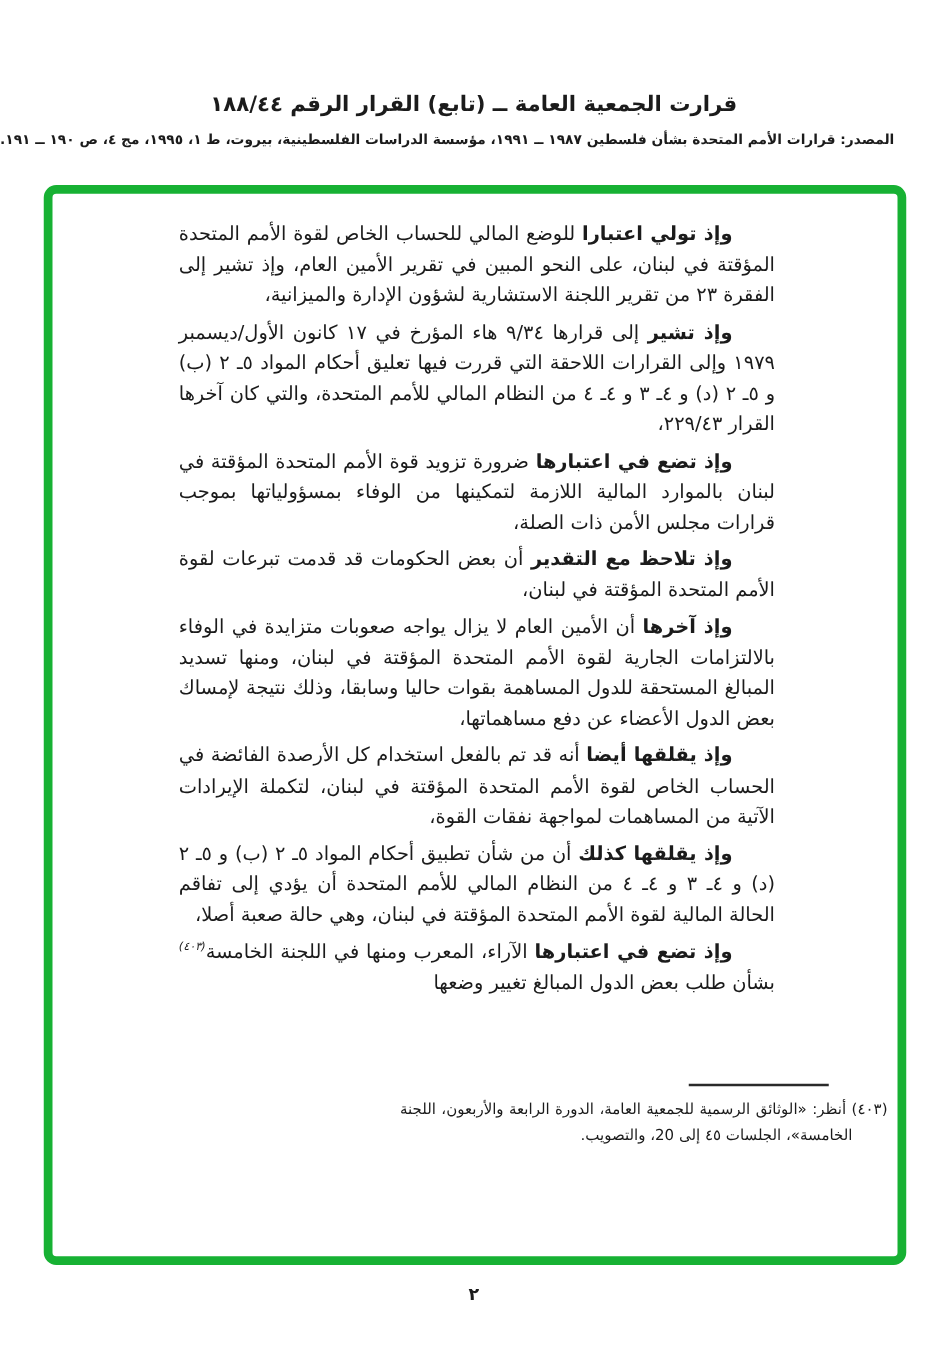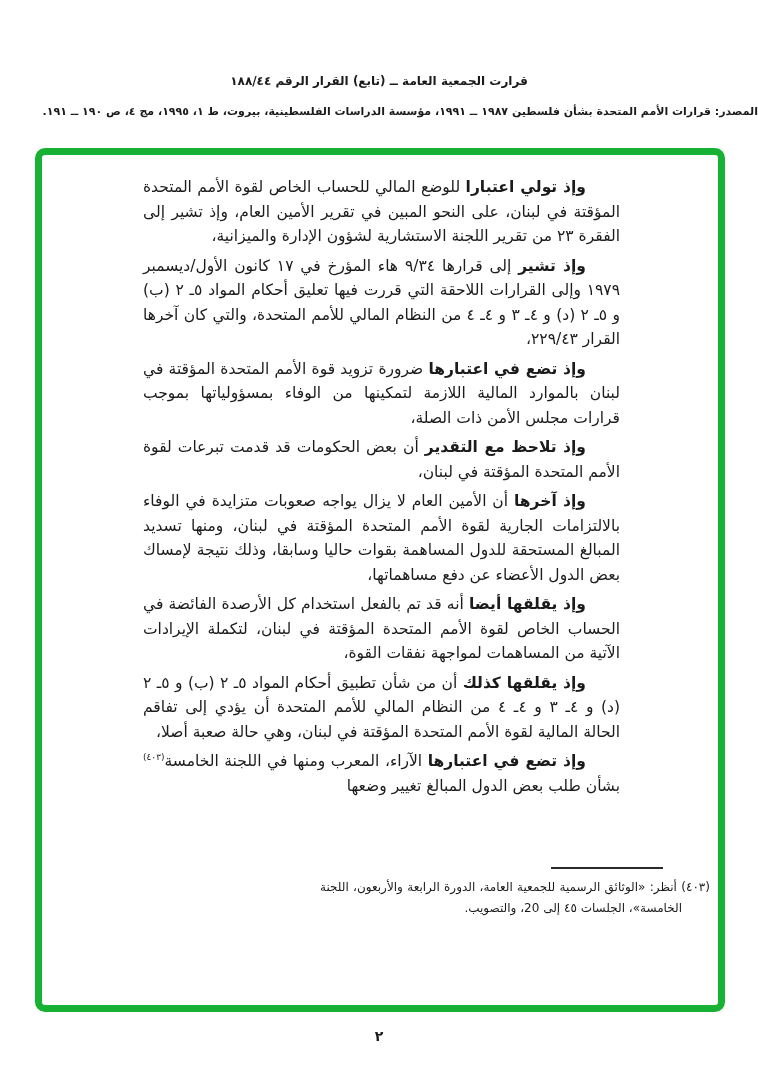--- a/index.html
+++ b/index.html
@@ -5,42 +5,42 @@
   html,body{margin:0;padding:0;}
   body{
     width:758px;height:1078px;position:relative;
     background:#ffffff;color:#1b1b1b;
     font-family:"DejaVu Sans",sans-serif;
     overflow:hidden;
   }
   .doc-title{
     position:absolute;top:74px;left:0;width:758px;
     text-align:center;direction:rtl;
-    font-size:12px;font-weight:bold;letter-spacing:0;
+    font-size:17px;font-weight:bold;letter-spacing:0;
   }
   .doc-source{
     position:absolute;top:105px;left:0;width:758px;
-    text-align:right;direction:rtl;
+    text-align:left;direction:rtl;
     font-size:11px;font-weight:bold;white-space:nowrap;
   }
   .green-box{
     position:absolute;left:35px;top:148px;
     width:690px;height:864px;box-sizing:border-box;
     border:7px solid var(--accent,#17b133);
     border-radius:10px;
     background:#ffffff;
   }
   .content{
     position:absolute;top:20px;right:98px;left:101px;
     direction:rtl;text-align:justify;
     font-size:15.5px;line-height:24.5px;
   }
   .content p{margin:0 0 5px 0;text-indent:34px;}
   .lead{font-weight:bold;margin-top:34px;}
-  sup.ref{font-size:9px;line-height:0;}
+  sup.ref{font-size:9px;line-height:0;font-style:italic;}
   .fn-rule{
     position:absolute;top:712px;right:55px;
     width:112px;height:2px;background:#2a2a2a;
   }
   .footnote{
     position:absolute;top:722px;right:8px;width:390px;
     direction:rtl;text-align:justify;
     font-size:12px;line-height:21px;
     padding-right:28px;text-indent:-28px;box-sizing:border-box;
   }

